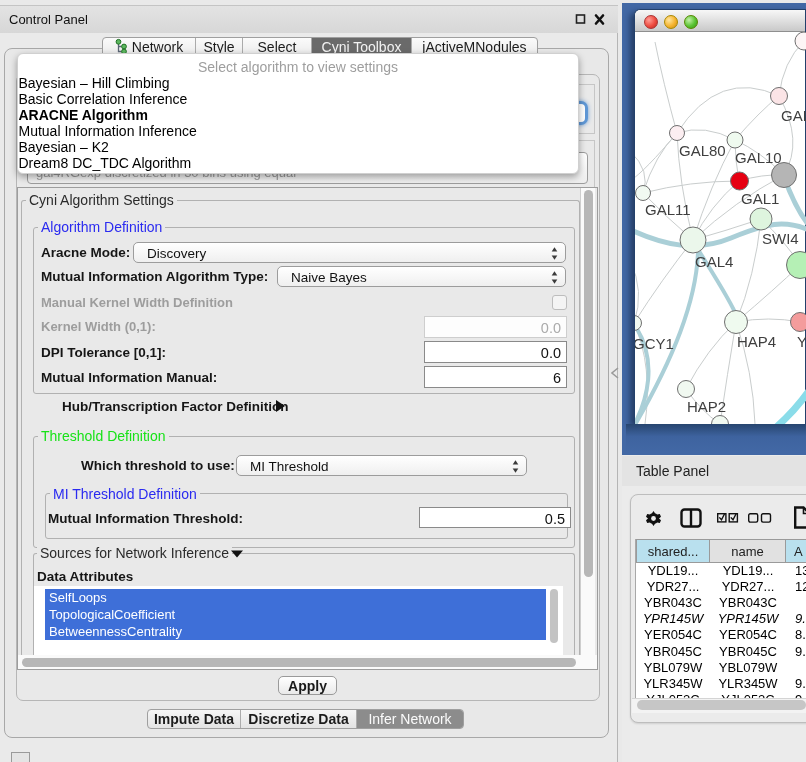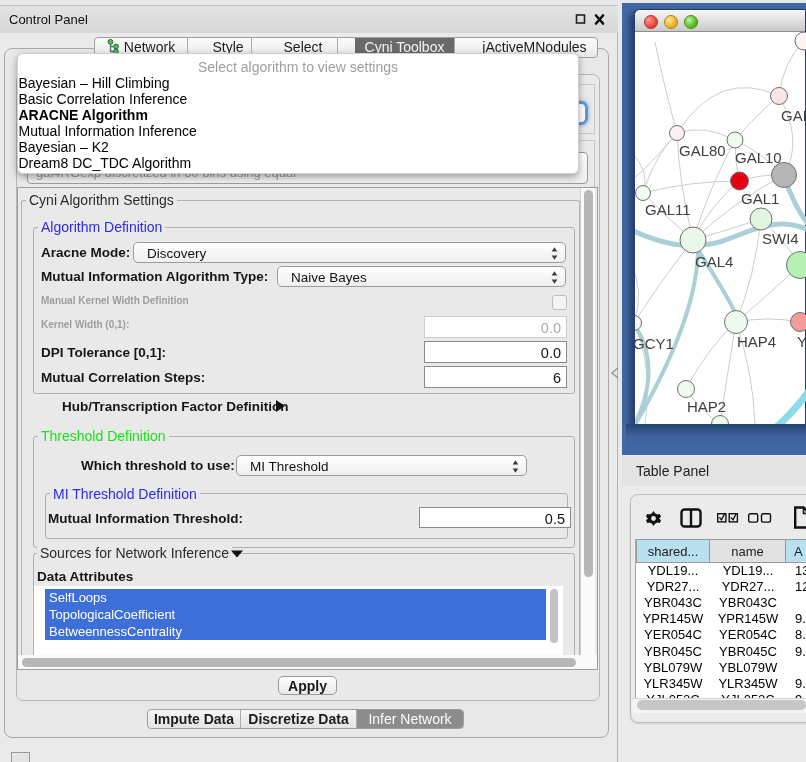--- a/index.html
+++ b/index.html
@@ -13,39 +13,39 @@
   border-top:1px solid #c4c4c4;border-bottom:1px solid #bfbfbf;}
 #titlebar .t{position:absolute;left:9px;top:6px;font-size:13px;color:#111;}
 #contentbg{left:0;top:33px;width:618px;height:729px;background:#eaeaea;
   border-right:1px solid #b5b5b5;box-sizing:border-box;}
 #outerframe{left:4px;top:48px;width:605px;height:690px;border:1px solid #a8a8a8;
   border-radius:8px;background:#e8e8e8;box-sizing:border-box;}
 #innerpanel{left:16px;top:74px;width:584px;height:627px;border:1px solid #b6b6b6;
   border-radius:7px;background:#e9e9e9;box-sizing:border-box;}
 
 .tabbar{display:flex;}
-#toptabs{left:94px;top:37px;height:19px;border:1px solid #9f9f9f;border-radius:4px;
-  background:linear-gradient(#fbfbfb,#e9e9e9);overflow:hidden;gap:17px;}
+#toptabs{left:102px;top:37px;height:19px;border:1px solid #9f9f9f;border-radius:4px;
+  background:linear-gradient(#fbfbfb,#e9e9e9);overflow:hidden;}
 #toptabs .tab{height:19px;line-height:19px;text-align:center;border-right:1px solid #ababab;
   font-size:14px;color:#1c1c1c;white-space:nowrap;}
 #toptabs .tab:last-child{border-right:none;}
 #toptabs .sel{background:#6a6a6a;color:#f3f3f3;}
 #bottabs{left:147px;top:709px;height:18px;border:1px solid #9f9f9f;border-radius:4px;
   background:linear-gradient(#f6f6f6,#e3e3e3);overflow:hidden;}
 #bottabs .tab{height:18px;line-height:18px;text-align:center;border-right:1px solid #ababab;
   font-size:14px;font-weight:bold;color:#1c1c1c;white-space:nowrap;}
 #bottabs .tab:last-child{border-right:none;}
 #bottabs .sel{background:#8c8c8c;color:#fbfbfb;font-weight:normal;}
 
 #scrollpane{left:17px;top:187px;width:581px;height:483px;border:1px solid #9d9d9d;
   background:#e9e9e9;box-sizing:border-box;}
 .group{position:absolute;border:1px solid #b1b1b1;border-radius:3px;}
 .gtitle{position:absolute;background:#e9e9e9;padding:0 3px;line-height:14px;font-size:14px;white-space:nowrap;}
 .lbl{position:absolute;font-weight:bold;font-size:13.5px;color:#161616;white-space:nowrap;}
-.dlbl{position:absolute;font-weight:bold;font-size:10px;color:#9d9d9d;white-space:nowrap;}
+.dlbl{position:absolute;font-weight:bold;font-size:13px;color:#9d9d9d;white-space:nowrap;}
 .combo{position:absolute;border:1px solid #9c9c9c;border-radius:5px;
   background:linear-gradient(#ffffff,#efefef);box-sizing:border-box;}
 .combo .ct{position:absolute;left:13px;top:2.5px;font-size:13.5px;color:#111;}
 .combo svg{position:absolute;right:7px;top:4px;}
 .tf{position:absolute;border:1px solid #8a8a8a;background:#fff;box-sizing:border-box;
   text-align:right;font-size:14.5px;color:#111;}
 .tf span{position:absolute;right:5px;top:2.5px;}
 .tfd{border:1px solid #cecece;color:#ababab;background:#fdfdfd;}
 
 #lista{left:34px;top:586px;width:529px;height:69px;background:#fff;overflow:hidden;}
@@ -132,21 +132,21 @@
 <div class="dlbl" style="left:41px;top:295px;">Manual Kernel Width Definition</div>
 <div class="abs" style="left:552px;top:295px;width:13px;height:13px;border:1px solid #bdbdbd;border-radius:3px;background:#f4f4f4;"></div>
 <div class="dlbl" style="left:41px;top:319px;">Kernel Width (0,1):</div>
 <div class="tf tfd abs" style="left:424px;top:316px;width:143px;height:22px;">
     <span>0.0</span>
   </div>
 <div class="lbl" style="left:41px;top:345px;">DPI Tolerance [0,1]:</div>
 <div class="tf abs" style="left:424px;top:341px;width:143px;height:22px;">
     <span>0.0</span>
   </div>
-<div class="lbl" style="left:41px;top:370px;">Mutual Correlation Steps:</div>
+<div class="lbl" style="left:41px;top:370px;">Mutual Information Manual:</div>
 <div class="tf abs" style="left:424px;top:366px;width:143px;height:22px;">
     <span>6</span>
   </div>
 
 <div class="lbl" style="left:41px;top:399px;font-size:13.5px;padding-left:21px;">Hub/Transcription Factor Definition</div>
 <svg class="abs" style="left:274px;top:399px;" width="12" height="14" viewBox="0 0 12 14">
     <path d="M2 1 L11 7 L2 13 Z" fill="#111"></path>
   </svg>
 
 <div class="group" style="left:33px;top:436px;width:540px;height:110px;"></div>
@@ -338,21 +338,21 @@
     </div>
   <div class="trow" style="top:16px;">
       <span class="c1">YDR27...</span>
       <span class="c2">YDR27...</span>
       <span class="c3">12...</span>
     </div>
   <div class="trow" style="top:32px;">
       <span class="c1">YBR043C</span>
       <span class="c2">YBR043C</span>
     </div>
-  <div class="trow" style="top:48px;">
+  <div class="trow" style="top:48px;font-style:italic;">
       <span class="c1">YPR145W</span>
       <span class="c2">YPR145W</span>
       <span class="c3">9.</span>
     </div>
   <div class="trow" style="top:64px;">
       <span class="c1">YER054C</span>
       <span class="c2">YER054C</span>
       <span class="c3">8.</span>
     </div>
   <div class="trow" style="top:81px;">

